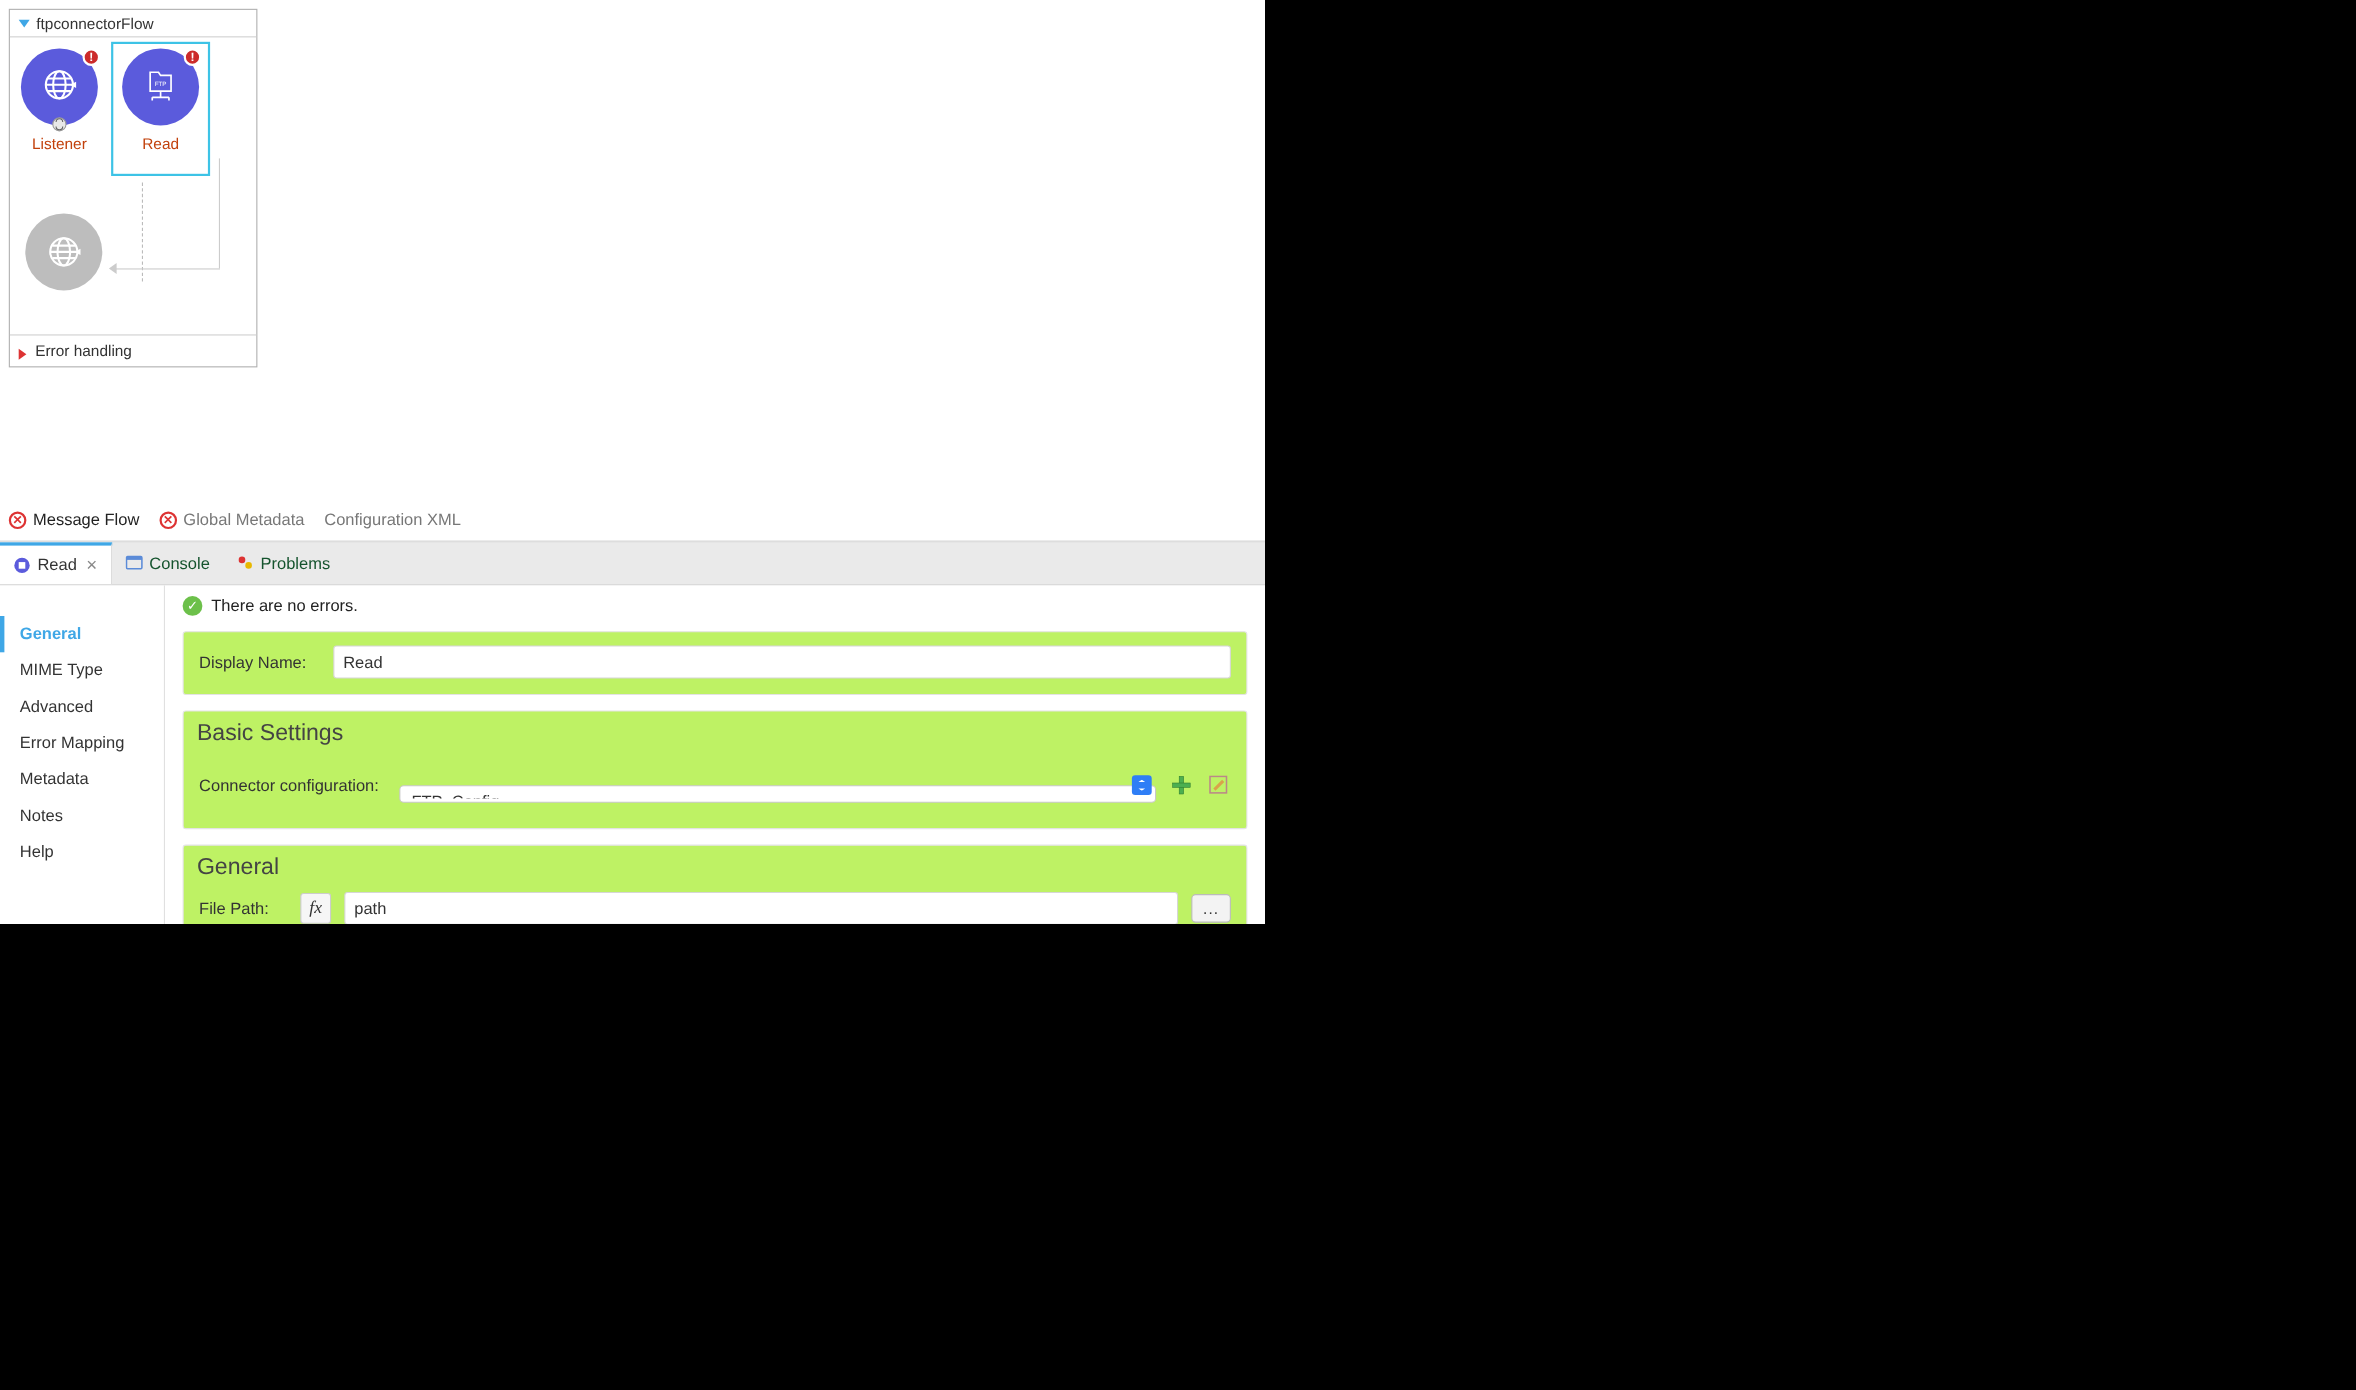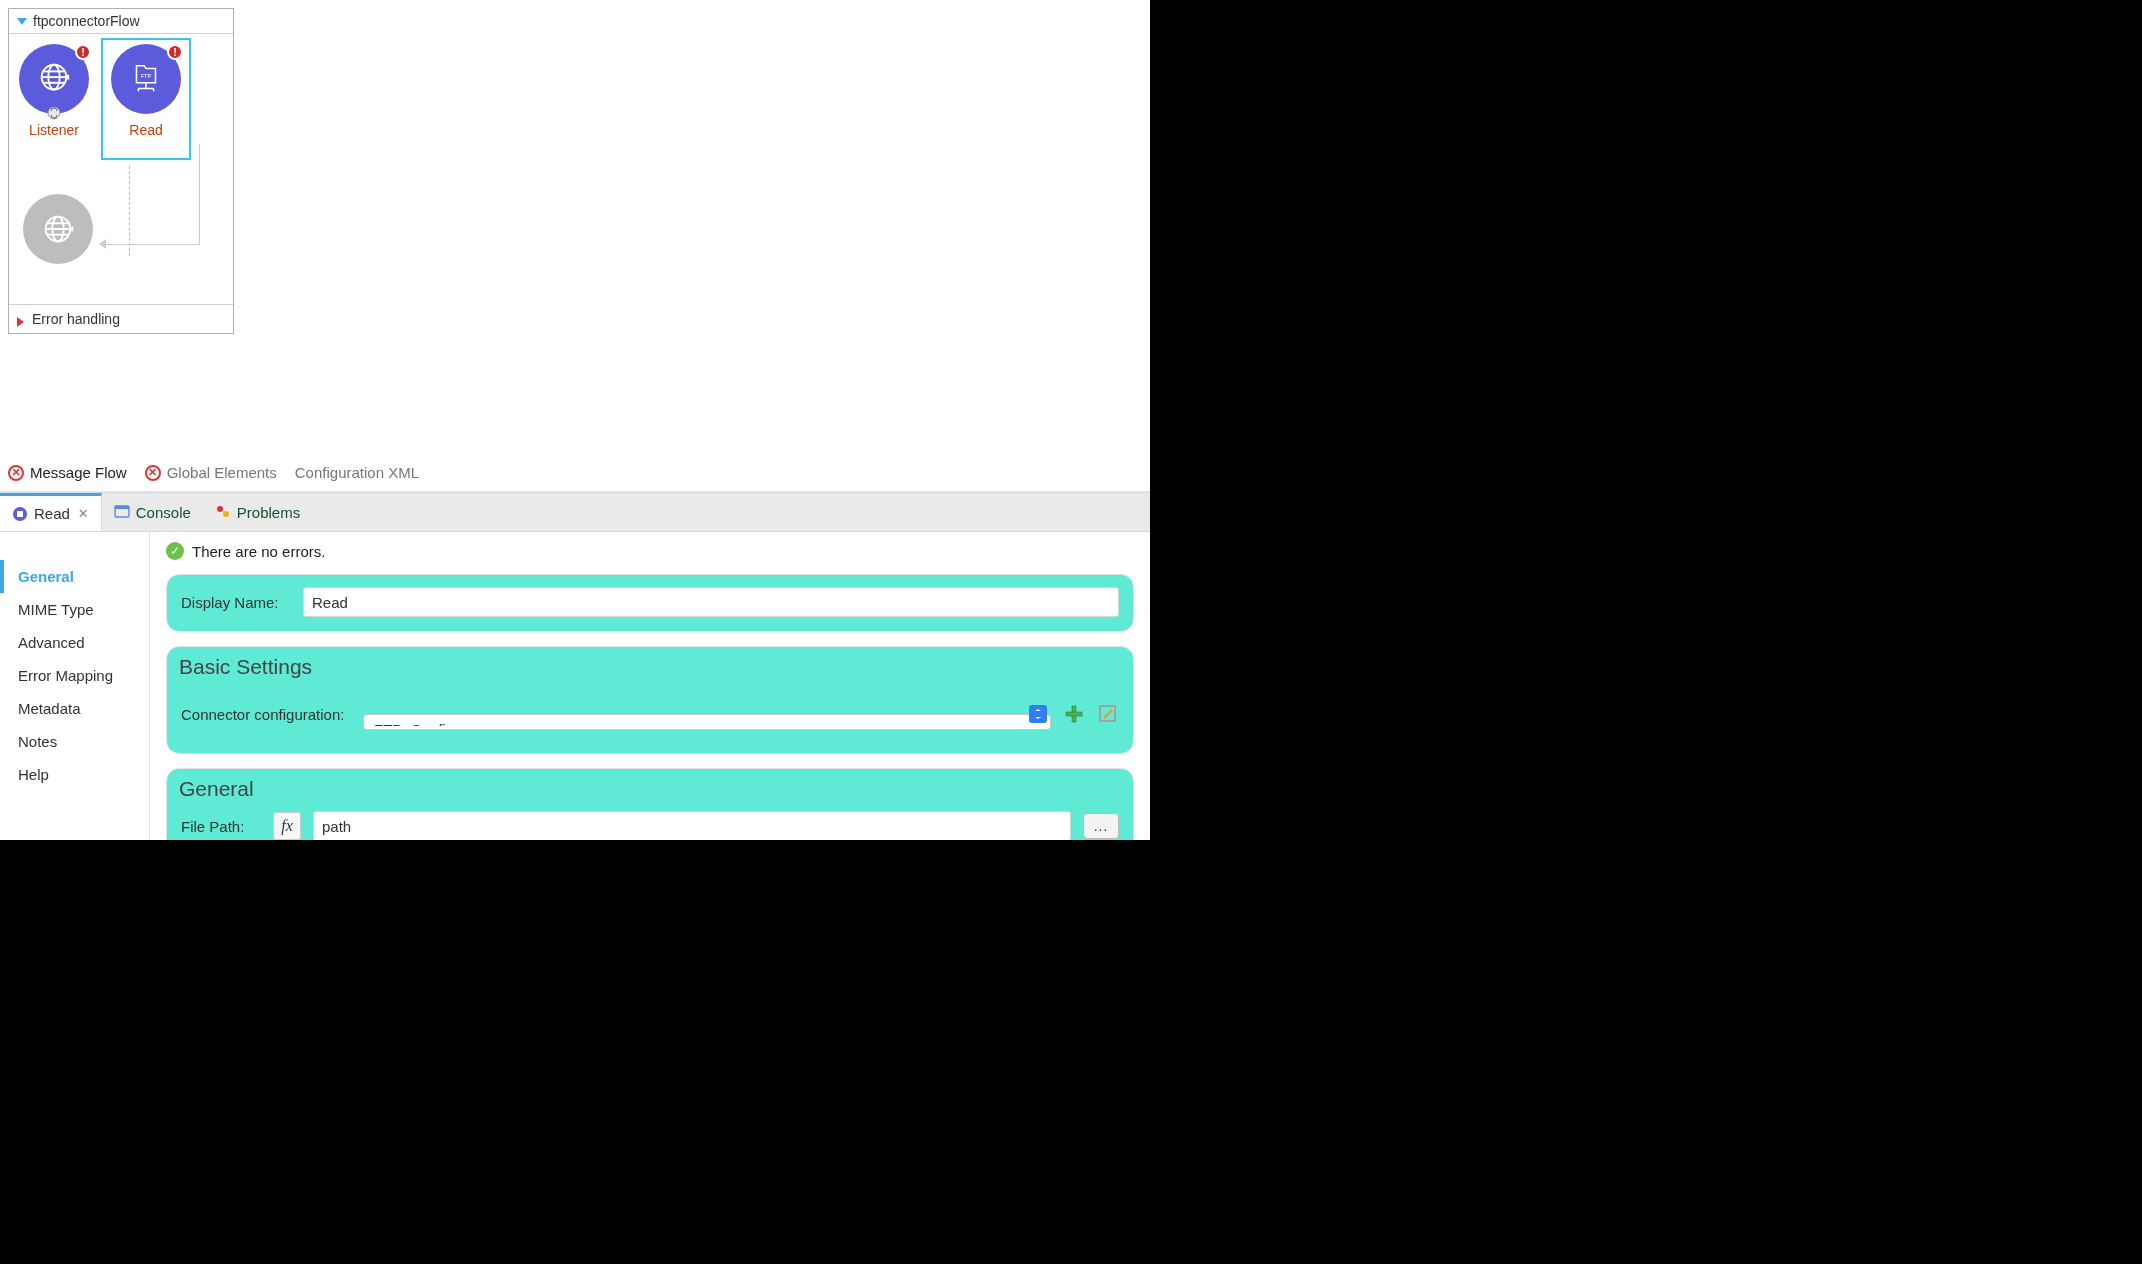--- a/index.html
+++ b/index.html
@@ -43,21 +43,21 @@
   .properties-panel { flex: 1; display: flex; overflow: hidden; }
   .side-tabs { width: 150px; border-right: 1px solid #e0e0e0; padding: 28px 0 0 0; }
   .side-tab { padding: 8px 0 8px 14px; font-size: 15px; color: #333; cursor: pointer; border-left: 4px solid transparent; }
   .side-tab.active { color: #3fa7e6; font-weight: 600; border-left: 4px solid #3fa7e6; }
   .props-content { flex: 1; padding: 10px 16px; overflow: auto; }
   .status-row { display: flex; align-items: center; gap: 8px; font-size: 15px; color: #222; margin-bottom: 14px; }
   .check-icon { width: 18px; height: 18px; border-radius: 50%; background: #6cc04a; display: inline-flex; align-items: center; justify-content: center; color: #fff; font-size: 12px; }
   .field-label { font-size: 15px; color: #333; width: 170px; flex-shrink: 0; }
   .field-label.short { width: 110px; }
   .text-input { flex: 1; height: 30px; padding: 4px 8px; font-size: 15px; color: #333; border: 1px solid #d6d6d6; border-radius: 3px; background: #fff; }
-  .section-box { border: 1px solid #e3e3e3; border-radius: 13px; margin-bottom: 14px; background: #5eead4; }
+  .section-box { border: 1px solid #e3e3e3; border-radius: 3px; margin-bottom: 14px; background: #bef264; }
   .section-head { padding: 8px 12px 10px 12px; font-size: 21px; color: #444; }
   .section-body { padding: 0 14px 14px 14px; }
   .select-wrap { position: relative; flex: 1; }
   .select-box { width: 100%; height: 16px; border: 1px solid #c8c8c8; border-radius: 4px; background: #fff; padding: 6px 28px 3px 10px; font-size: 15px; color: #333; appearance: none; margin-top: 25px; }
   .select-caret { position: absolute; right: 4px; top: 50%; transform: translateY(-50%); width: 18px; height: 18px; background: #2f7ef6; border-radius: 3px; display: flex; align-items: center; justify-content: center; }
   .select-caret svg { fill: #fff; }
   .btn-icon { width: 22px; height: 22px; display: inline-flex; align-items: center; justify-content: center; cursor: pointer; }
   .fx-btn { width: 28px; height: 28px; border: 1px solid #ccc; background: #f6f6f6; display: inline-flex; align-items: center; justify-content: center; font-style: italic; font-family: Liberation Serif, serif; font-size: 16px; color: #333; border-radius: 3px; cursor: pointer; }
   .browse-btn { width: 36px; height: 26px; border: 1px solid #bbb; border-radius: 4px; background: #f3f3f3; display: inline-flex; align-items: center; justify-content: center; font-size: 14px; letter-spacing: 1px; cursor: pointer; color:#333;}
   .row-inner { display: flex; align-items: center; gap: 12px; }
@@ -139,21 +139,21 @@
     </div>
   </div>
 
   <div class="editor-tabs">
     <div class="editor-tab active">
       <span class="err-dot">✕</span>
       <span>Message Flow</span>
     </div>
     <div class="editor-tab">
       <span class="err-dot">✕</span>
-      <span>Global Elements</span>
+      <span>Global Metadata</span>
     </div>
     <div class="editor-tab">
       <span>Configuration XML</span>
     </div>
   </div>
 
   <div class="bottom-tabs">
     <div class="btab active">
       <span class="btab-icon">
         <svg width="16" height="16">

